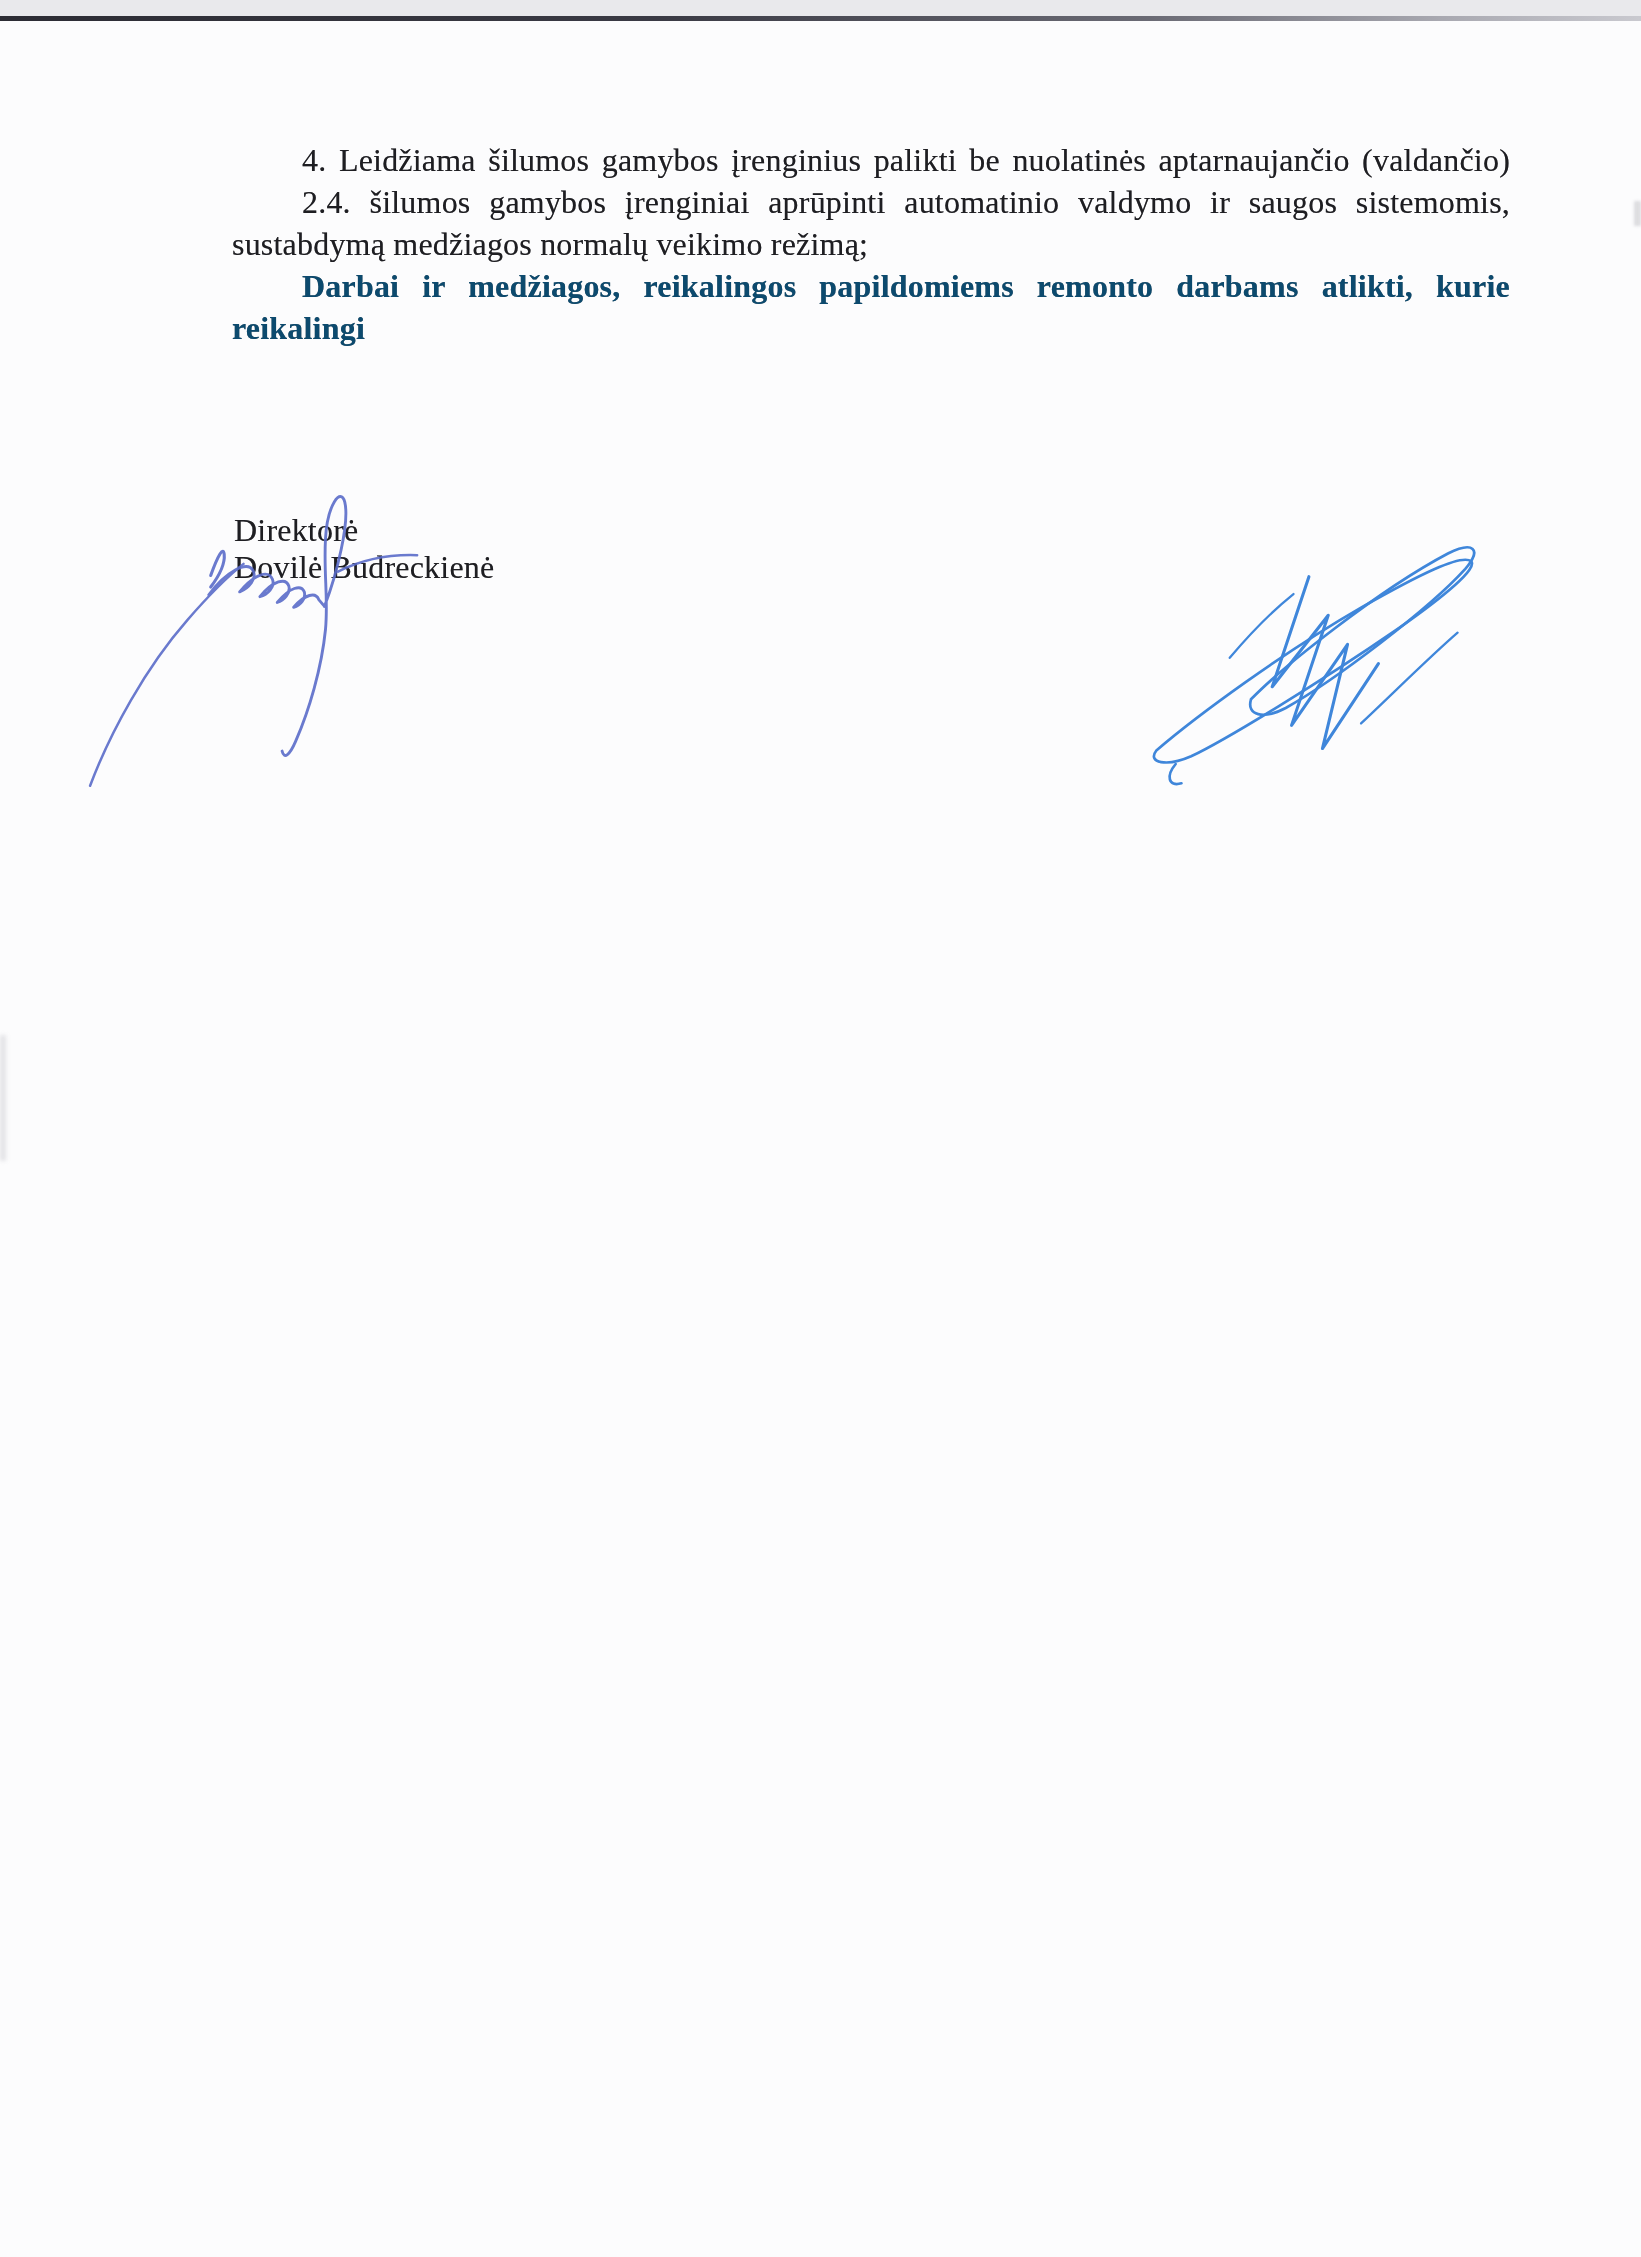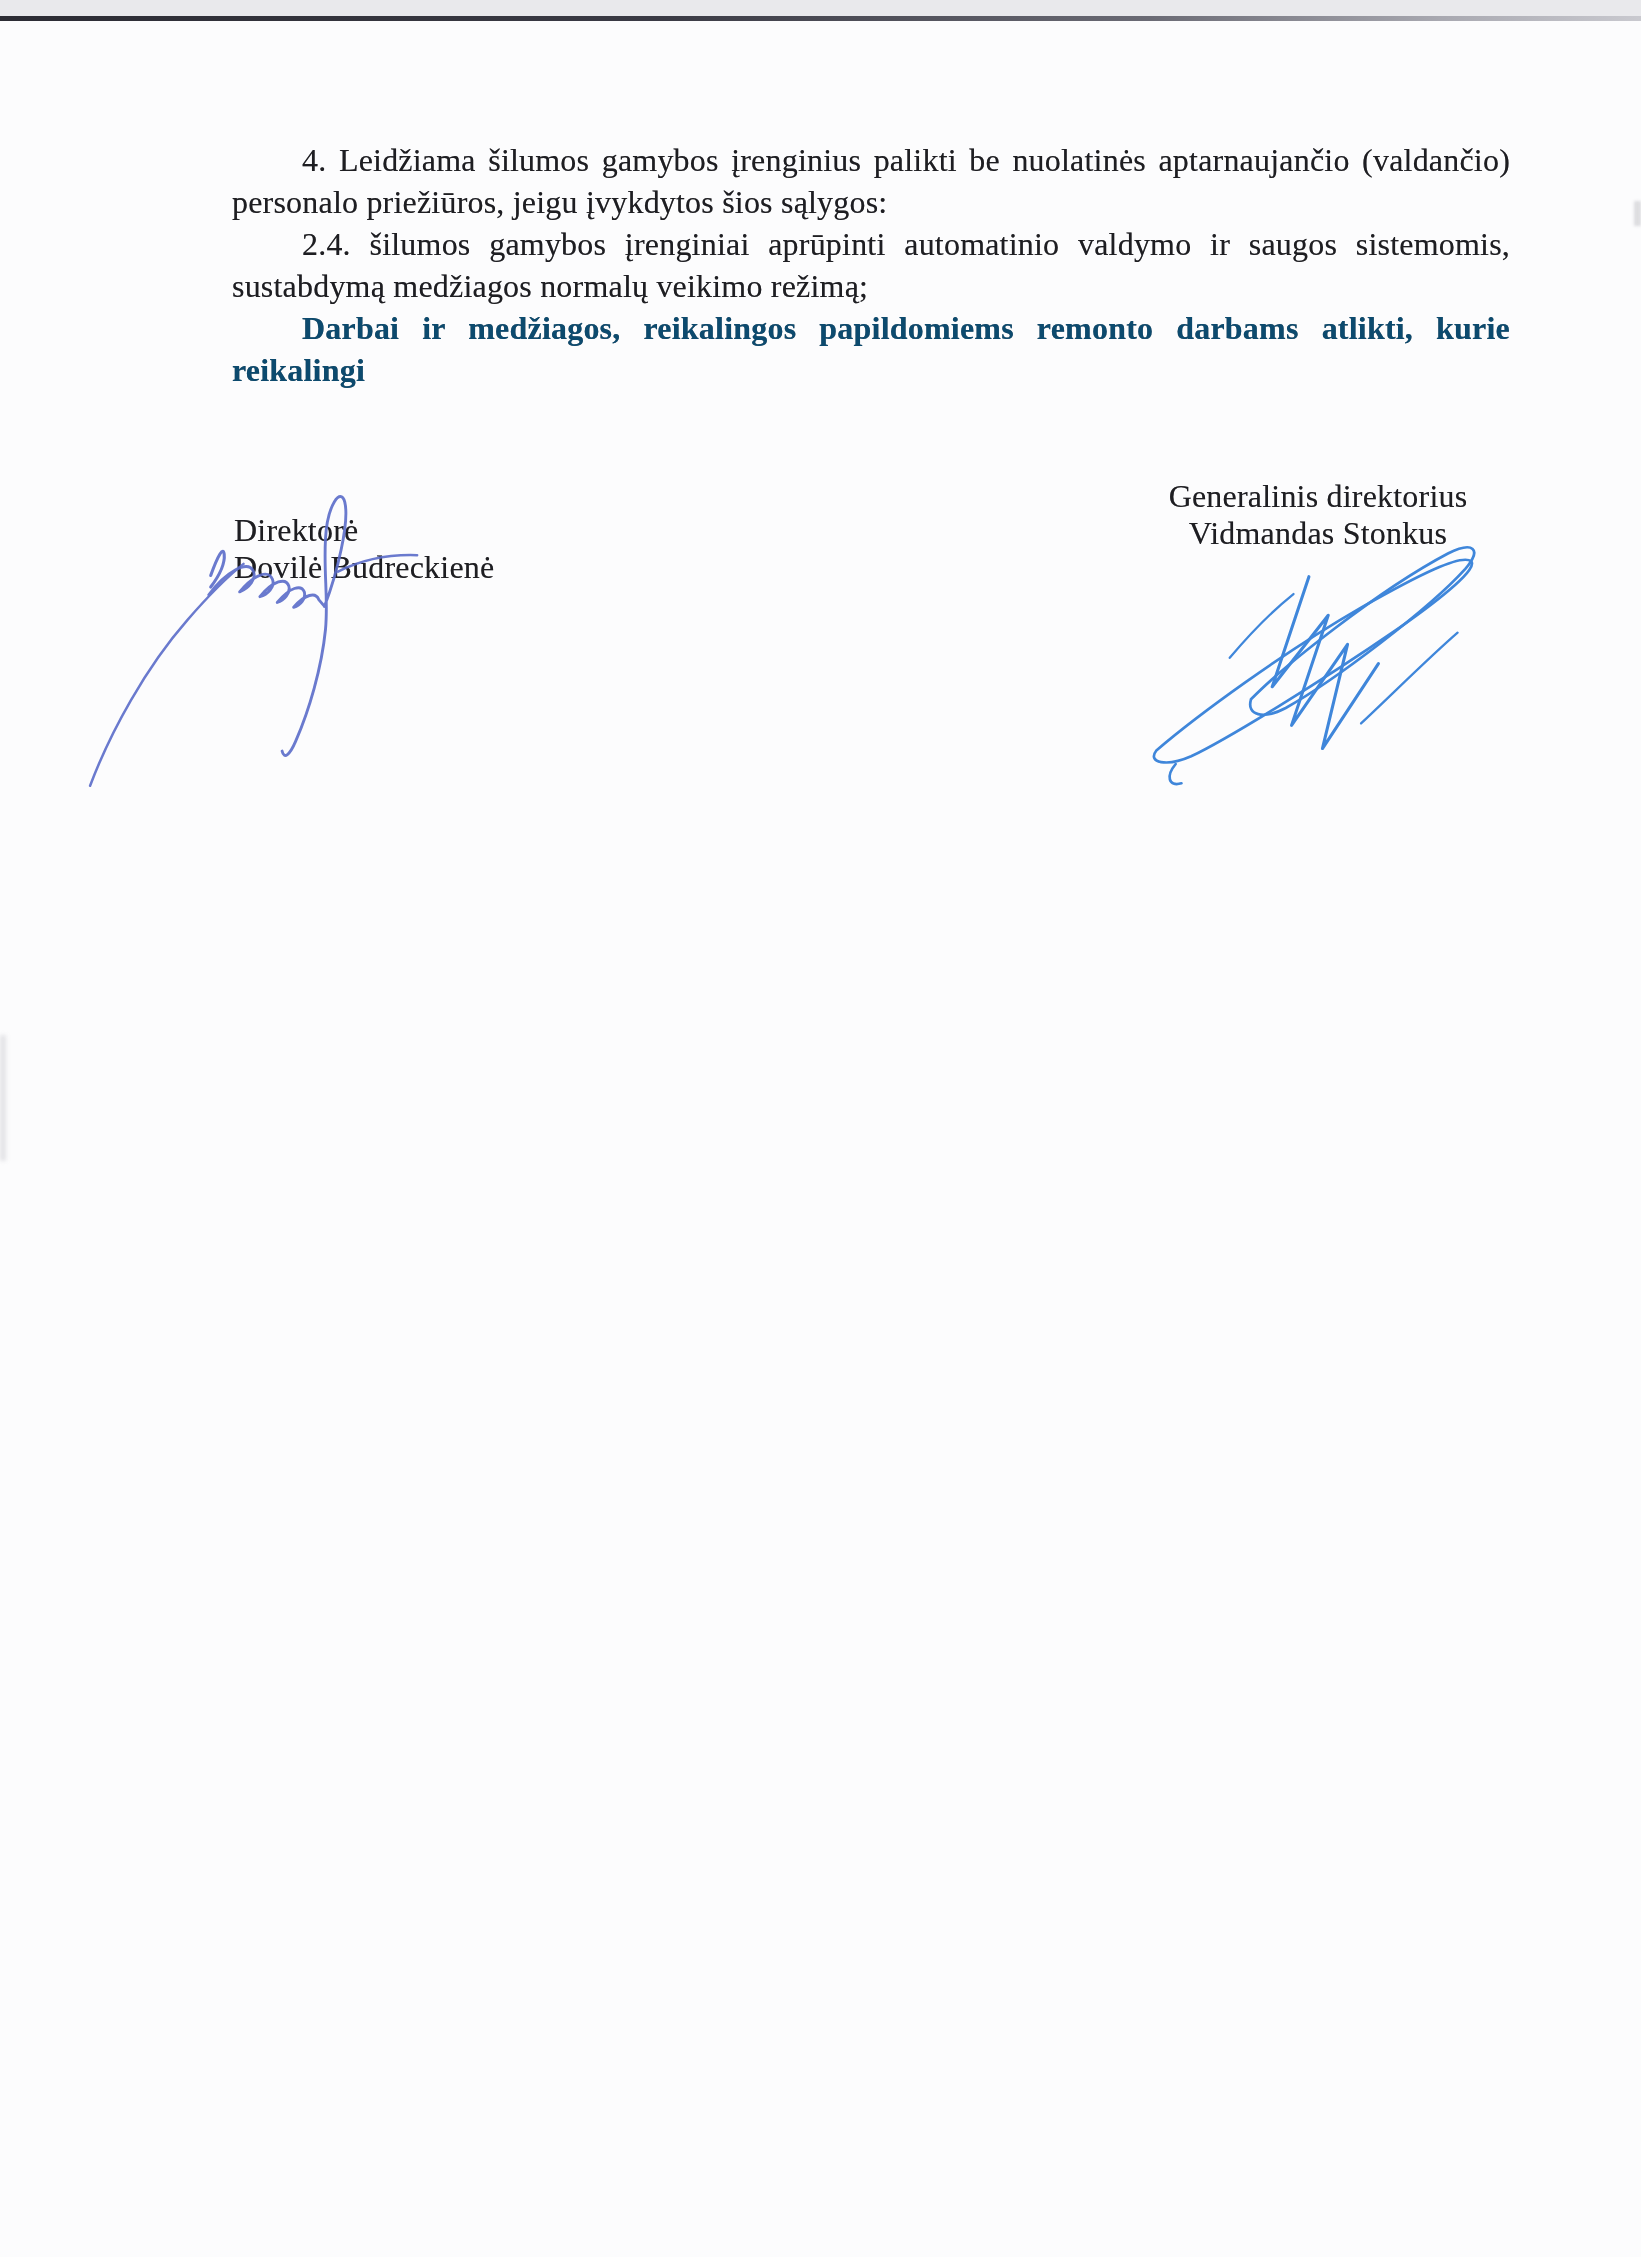--- a/index.html
+++ b/index.html
@@ -69,35 +69,30 @@
 
 <div class="page">
 
   <div class="scan-edge-top"></div>
   <div class="scan-speck-bottom-left"></div>
   <div class="scan-smudge-left"></div>
   <div class="scan-smudge-right"></div>
 
   <div class="text-block">
       <div class="line justify indent">4. Leidžiama šilumos gamybos įrenginius palikti be nuolatinės aptarnaujančio (valdančio)</div>
-      <div class="line">personalo priežiūros, jeigu įvykdytos šios sąlygos:</div>
       <div class="line justify indent">2.4. šilumos gamybos įrenginiai aprūpinti automatinio valdymo ir saugos sistemomis,</div>
       <div class="line">sustabdymą medžiagos normalų veikimo režimą;</div>
       <div class="line bold justify indent">Darbai ir medžiagos, reikalingos papildomiems remonto darbams atlikti, kurie reikalingi</div>
     </div>
 
   <div class="sig-label-block sig-left-labels">
     <div class="sig-title">Direktorė</div>
     <div class="sig-name">Dovilė Budreckienė</div>
   </div>
 
-  <div class="sig-label-block sig-right-labels">
-    <div class="sig-title">Generalinis direktorius</div>
-    <div class="sig-name">Vidmandas Stonkus</div>
-  </div>
 
   <svg class="sig-svg sig-svg-left" width="386" height="328" viewBox="0 0 400 340" opacity="0.9">
     <path stroke-width="2.6" d="M 27 318 C 48 262 85 195 128 146 C 148 123 166 104 186 88" stroke="#5b6cc9"></path>
     <path stroke-width="3.2" d="M 152 100 C 160 78 165 70 166 78 C 167 88 161 100 152 112" stroke="#5b6cc9"></path>
     <path stroke-width="3.0" d="M 150 120 C 168 96 190 84 196 95 C 200 103 192 113 182 117 C 198 98 212 94 216 104 C 219 112 211 120 203 122 C 217 105 230 102 233 111 C 235 118 228 126 221 128 C 234 112 246 109 249 117 C 251 124 245 131 238 133 C 250 119 261 117 264 125 L 270 132" stroke="#5b6cc9"></path>
     <path stroke-width="3.0" d="M 270 132 C 283 98 296 45 291 24 C 287 8 273 26 271 62 C 269 98 274 124 271 156 C 267 196 254 240 240 272 C 234 286 228 291 226 282" stroke="#5b6cc9"></path>
     <path stroke-width="2.6" d="M 284 96 C 308 84 338 78 366 79" stroke="#5b6cc9"></path>
   </svg>
 
   <svg class="sig-svg sig-svg-right" width="367" height="280" viewBox="0 0 380 290" opacity="0.92">

